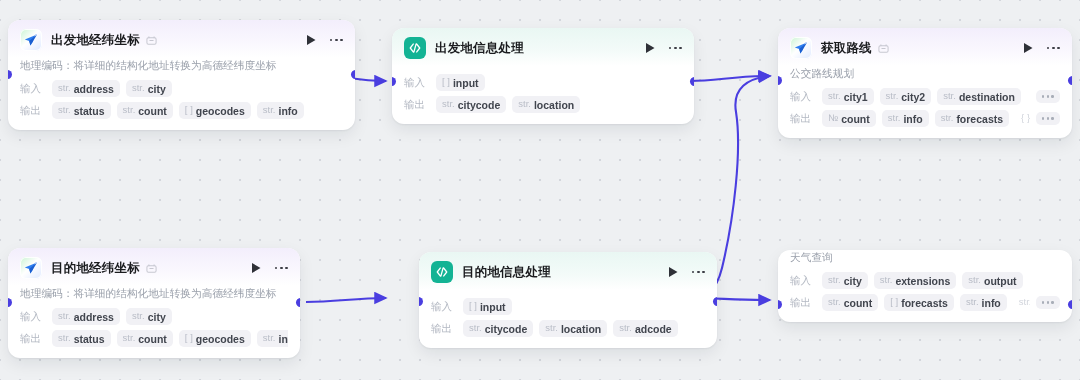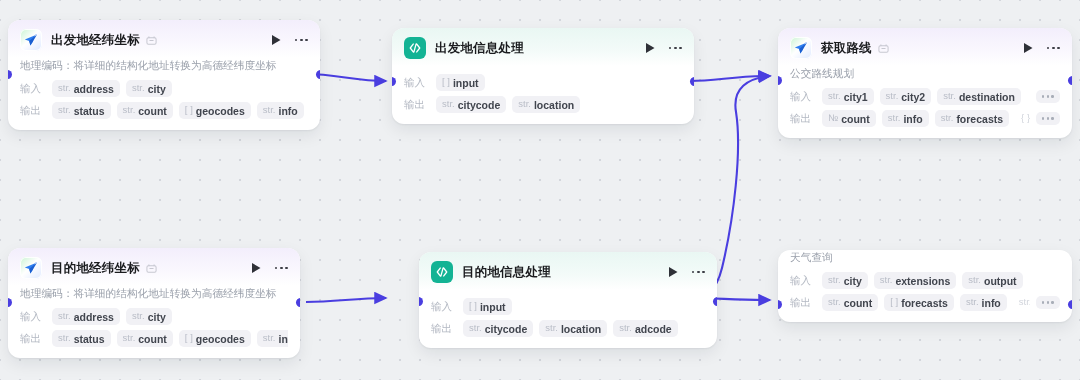--- a/index.html
+++ b/index.html
@@ -62,21 +62,21 @@
   .chip.ghost{background:transparent;}
   .chip.ghost .ty{color:#d2d5dc;}
   .ovf{margin-left:auto;display:flex;align-items:center;gap:2.2px;background:#f1f1f5;
        border-radius:5px;padding:5px 6px;flex:0 0 auto;cursor:pointer;}
   .ovf i{width:2.6px;height:2.6px;border-radius:50%;background:#a9aeb8;display:block;}
 
   .port{position:absolute;width:9px;height:9px;border-radius:50%;background:#4a3ee0;
         box-shadow:0 0 0 2px #ffffff;}
 
   
-  #n-origin-geo{left:8px;top:20px;width:312px;}
+  #n-origin-geo{left:8px;top:20px;width:347px;}
   #n-origin-code{left:392px;top:28px;width:302px;}
   #n-route{left:778px;top:28px;width:294px;}
   #n-dest-geo{left:8px;top:248px;width:292px;}
   #n-dest-code{left:392px;top:252px;width:298px;margin-left:27px;}
   #n-weather{left:778px;top:250px;width:294px;}
 </style>
 </head>
 <body>
 
 <div class="canvas">

